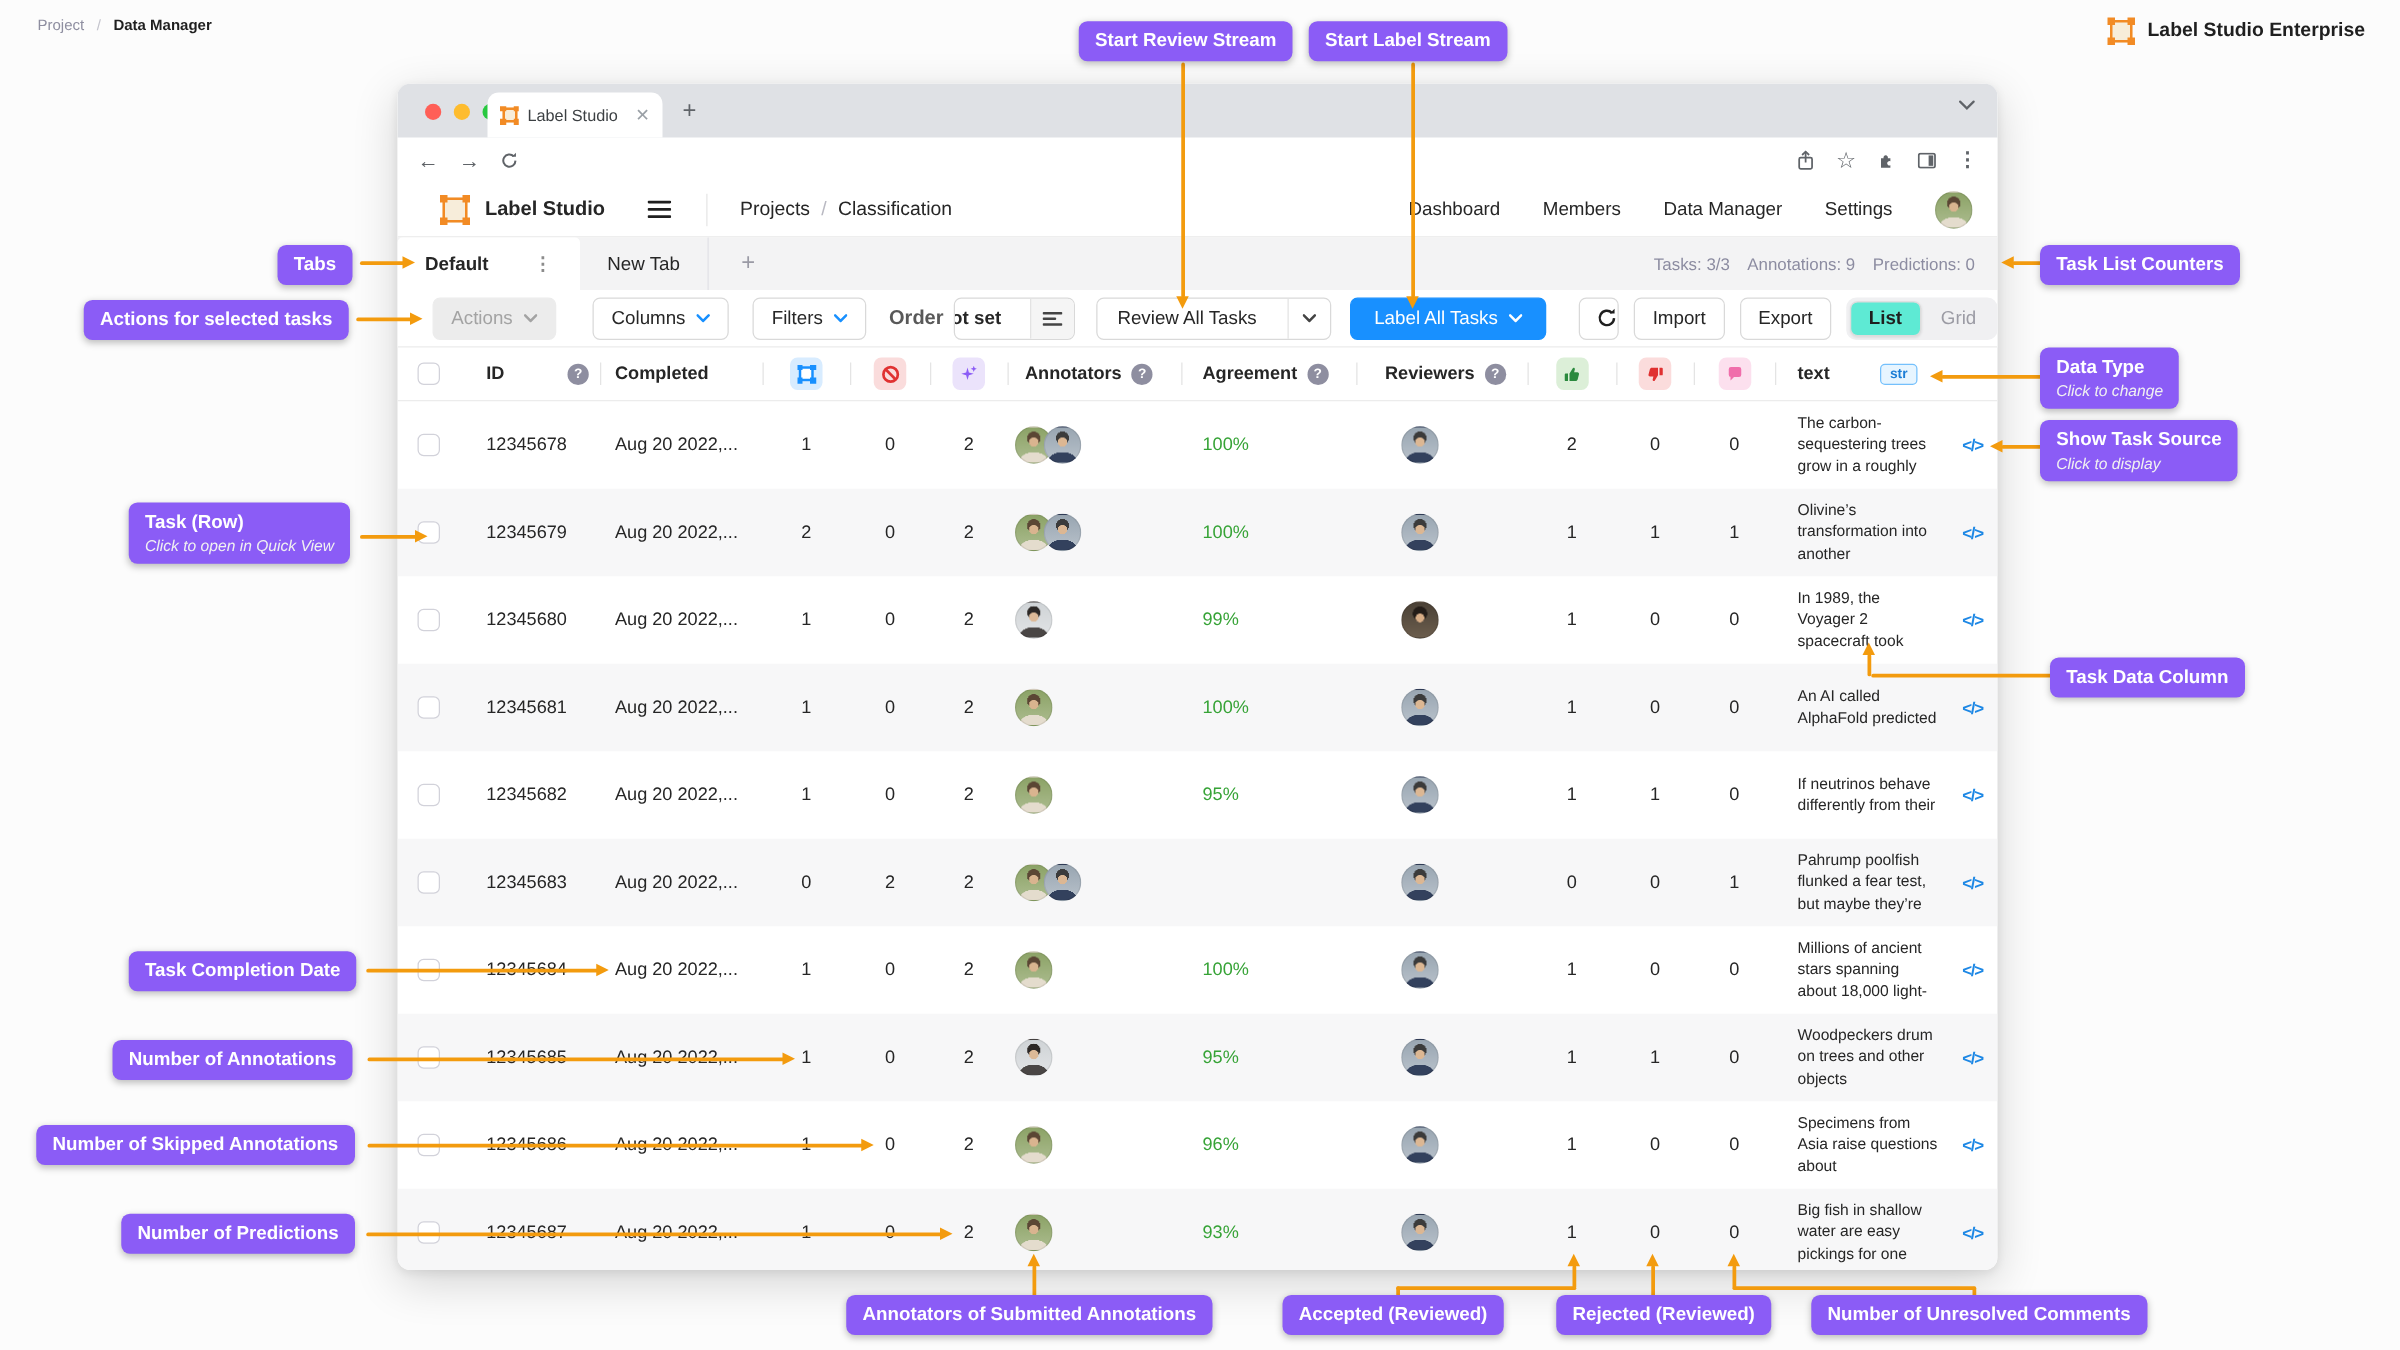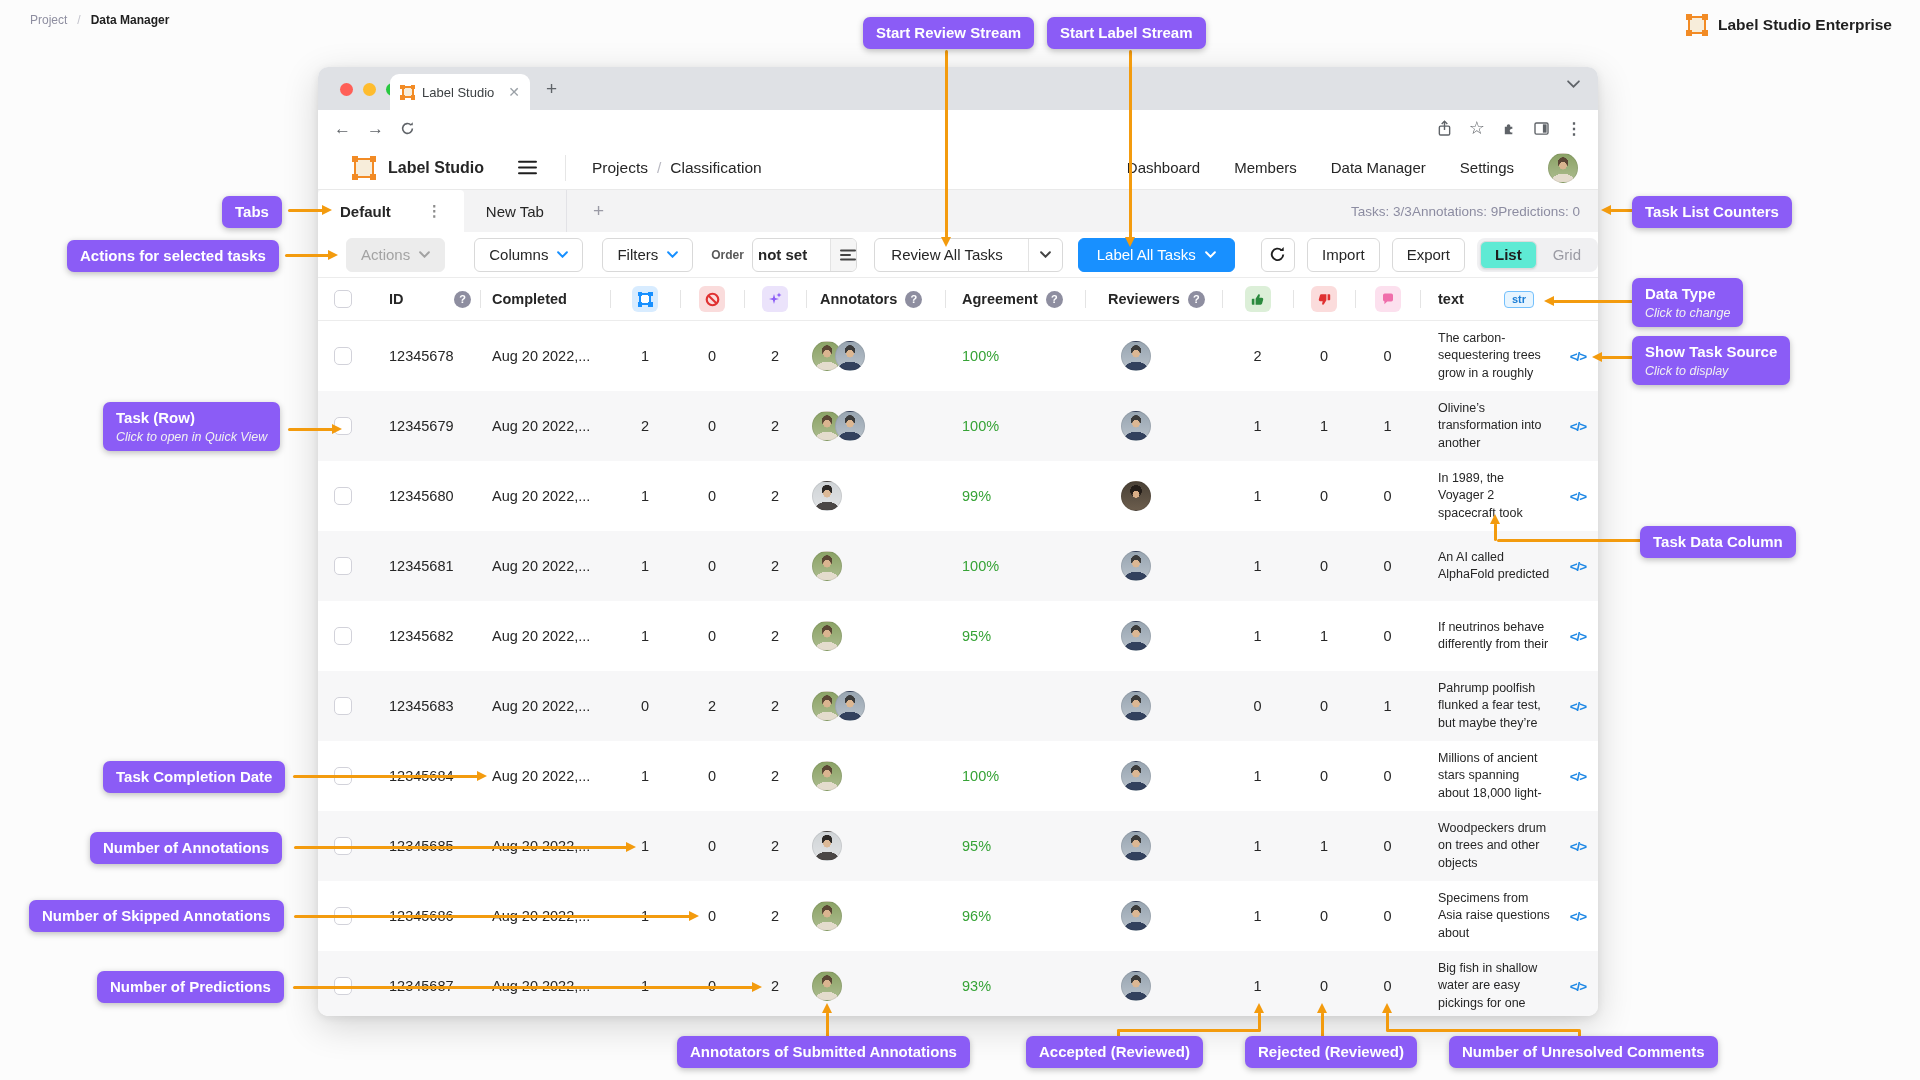--- a/index.html
+++ b/index.html
@@ -57,30 +57,30 @@
   .nav-links{margin-left:auto;display:flex;align-items:center;gap:34px;font-size:15px;font-weight:500}
   .nav-links span{cursor:default}
   .nav-avatar{width:29px;height:29px}
 
   
   .viewtabs{height:42px;background:#f3f3f4;display:flex;align-items:stretch;font-size:15px}
   .vtab{display:flex;align-items:center;padding:0 22px;gap:36px;color:#262626}
   .vtab.active{background:#fff;font-weight:600;border-radius:4px 4px 0 0}
   .vtab .kebab{color:#8c8c8c;font-size:15px}
   .vtab-plus{display:flex;align-items:center;padding:0 26px;color:#9a9aa5;font-size:19px;border-left:1px solid #e2e2e6}
-  .counters{margin-left:auto;display:flex;align-items:center;padding-right:18px;font-size:13.5px;color:var(--gray)}
+  .counters{margin-left:auto;display:flex;align-items:center;gap:14px;padding-right:18px;font-size:13.5px;color:var(--gray)}
 
   
   .toolbar{height:46px;background:#fff;border-bottom:1px solid #ececec;display:flex;align-items:center;padding-left:28px;font-size:15px}
-  .btn{height:34px;display:inline-flex;align-items:center;justify-content:center;gap:9px;border-radius:6px;
+  .btn{height:34px;display:inline-flex;align-items:center;justify-content:flex-end;gap:9px;border-radius:6px;
     border:1px solid #d9d9d9;background:#fff;padding:0 14px;color:var(--ink);white-space:nowrap}
   .btn .chev{color:var(--blue)}
   .btn.disabled{background:#ececec;border-color:#ececec;color:#a3a3a3}
   .btn.disabled .chev{color:#a3a3a3}
-  .order-lab{font-size:12px;font-weight:700;color:#595959;margin:0 8px 0 18px}
+  .order-lab{font-size:16px;font-weight:700;color:#595959;margin:0 8px 0 18px}
   .notset{padding:0;overflow:hidden}
   .notset .nv{padding:0 14px;font-weight:600}
   .notset .sortseg{height:100%;display:flex;align-items:center;padding:0 9px;background:#f5f5f5;border-left:1px solid #e3e3e3}
   .split{padding:0}
   .split .lab{padding:0 16px}
   .split .seg{height:100%;display:flex;align-items:center;padding:0 11px;border-left:1px solid #e3e3e3;color:#444}
   .btn.primary{background:var(--blue);border-color:var(--blue);color:#fff;font-weight:500}
   .btn.primary .chev{color:#fff}
   .btn.icon-only{width:40px;padding:0;font-size:19px}
   .seg-toggle{height:34px;background:#f0f0f2;border-radius:8px;display:flex;align-items:center;padding:3px;gap:2px}

